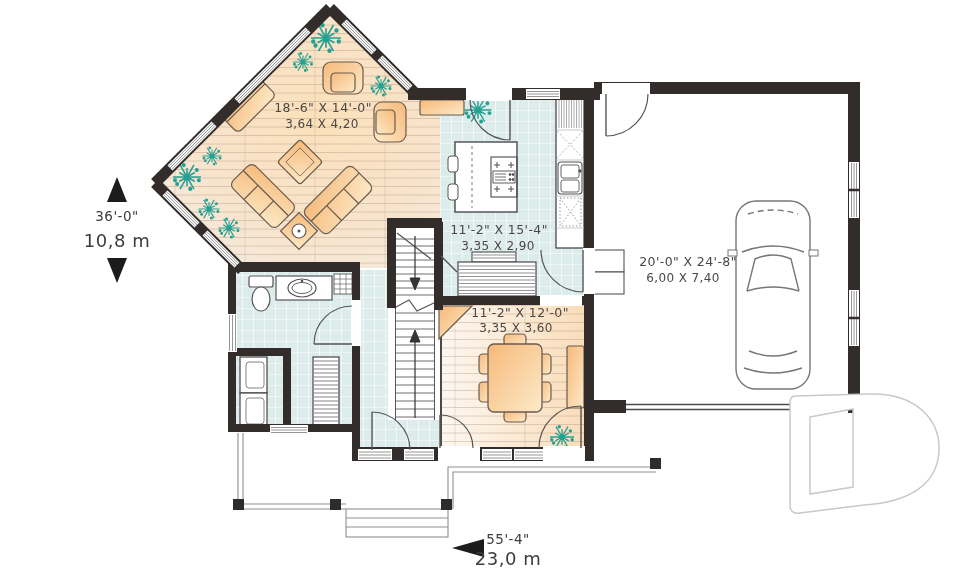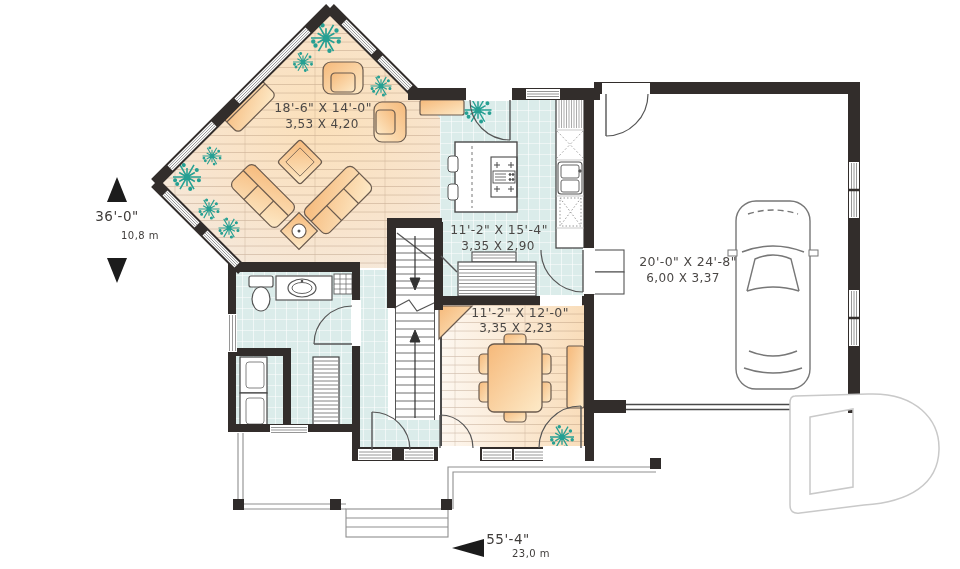--- a/index.html
+++ b/index.html
@@ -4,21 +4,21 @@
 <style>
   html,body{margin:0;padding:0;background:#ffffff;}
   #plan{position:relative;width:960px;height:569px;background:#fff;overflow:hidden;
         font-family:"DejaVu Sans", "Liberation Sans", sans-serif;}
   #plan svg{position:absolute;left:0;top:0;}
   .lbl{position:absolute;transform:translateX(-50%);white-space:nowrap;color:#4b4846;
        font-size:12.5px;letter-spacing:.4px;}
   .lbl.metric{font-size:12px;}
   .dim{position:absolute;transform:translateX(-50%);white-space:nowrap;color:#3f3c3a;
        font-size:13.5px;letter-spacing:.5px;}
-  .dim.metric{font-size:10px;margin-left:23px;}
+  .dim.metric{font-size:18px;}
 </style>
 </head>
 <body>
 
 <div id="plan">
 <svg width="960" height="569" viewBox="0 0 960 569">
   <defs>
     <radialGradient id="livGrad" cx="0.58" cy="0.42" r="0.8">
       <stop offset="0" stop-color="#fbe0ba"></stop>
           <stop offset="0.55" stop-color="#f8e4cd"></stop>
@@ -364,29 +364,29 @@
 
   <g fill="#1c1c1c">
     <polygon points="117,177 107,202 127,202"></polygon>
     <polygon points="107,258 127,258 117,283"></polygon>
     <polygon points="452,548 484,539 484,557"></polygon>
     <pol ygon="" points="532,539 564,548 532,557"></pol>
   </g>
 </svg>
 
 <div class="lbl" style="left:323px;top:100px">18'-6" X 14'-0"</div>
-<div class="lbl metric" style="left:322px;top:117px">3,53 X 4,20</div>
+<div class="lbl metric" style="left:322px;top:117px">3,64 X 4,20</div>
 
 <div class="lbl" style="left:499px;top:222px">11'-2" X 15'-4"</div>
 <div class="lbl metric" style="left:498px;top:239px">3,35 X 2,90</div>
 
 <div class="lbl" style="left:520px;top:305px">11'-2" X 12'-0"</div>
-<div class="lbl metric" style="left:516px;top:321px">3,35 X 2,23</div>
+<div class="lbl metric" style="left:516px;top:321px">3,35 X 3,60</div>
 
 <div class="lbl" style="left:688px;top:254px">20'-0" X 24'-8"</div>
-<div class="lbl metric" style="left:683px;top:271px">6,00 X 3,37</div>
+<div class="lbl metric" style="left:683px;top:271px">6,00 X 7,40</div>
 
 <div class="dim" style="left:117px;top:208px">36'-0"</div>
 <div class="dim metric" style="left:117px;top:230px">10,8 m</div>
 
 <div class="dim" style="left:508px;top:531px">55'-4"</div>
 <div class="dim metric" style="left:508px;top:548px">23,0 m</div>
 </div>
 
 </body></html>

